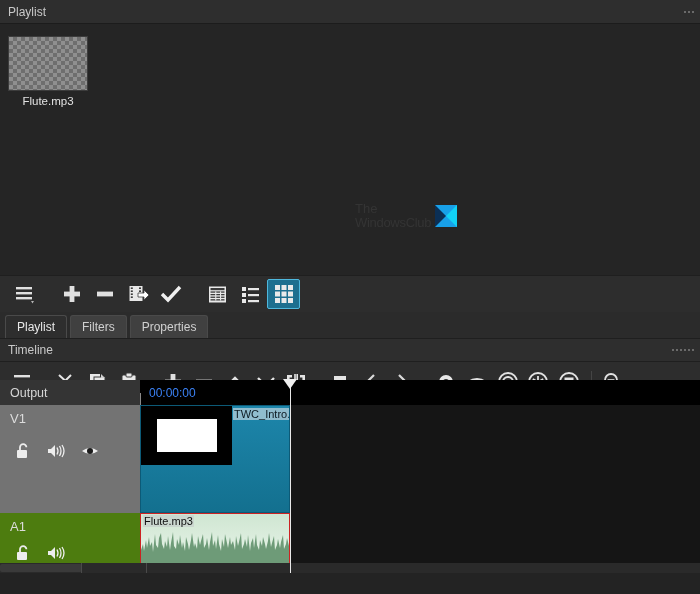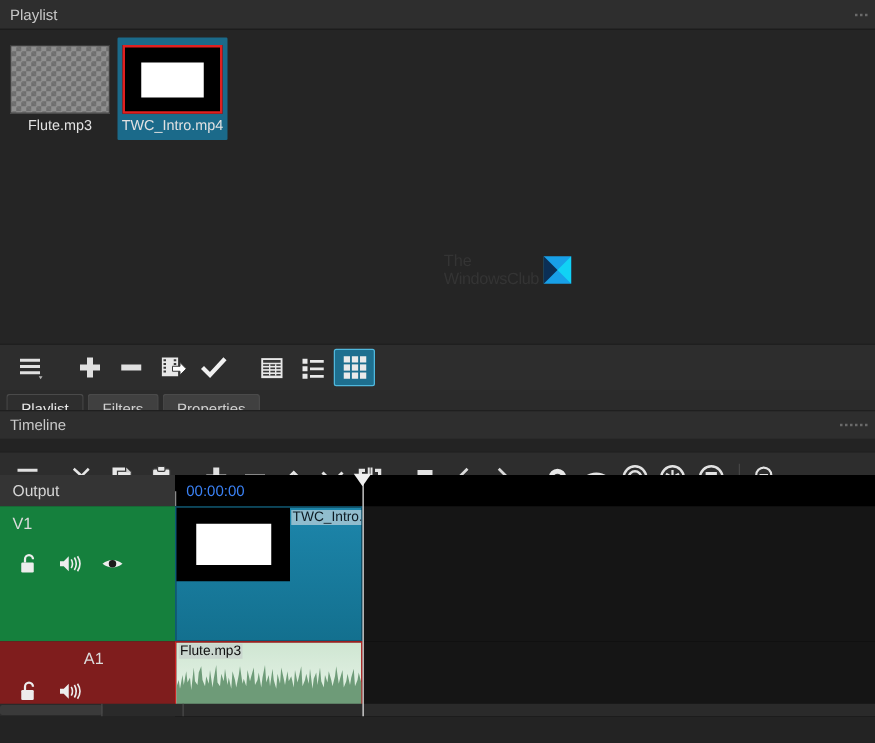--- a/index.html
+++ b/index.html
@@ -137,21 +137,21 @@
     color: #d0d0d0;
     background: #404040;
     border: 1px solid #4a4a4a;
     border-bottom: none;
     border-radius: 3px 3px 0 0;
   }
   .tab.active { background: #2e2e2e; color: #e8e8e8; }
 
   
   .tl-header {
-    position: absolute; top: 328px; left: 0;
+    position: absolute; top: 338px; left: 0;
     width: 700px; height: 23px;
     background: #2e2e2e;
     display: flex; align-items: center;
     padding-left: 8px; font-size: 12px; color: #c8c8c8;
     border-top: 1px solid #1f1f1f;
     position: absolute;
   }
   .tl-header .dots {
     position: absolute; right: 6px; top: 50%;
     transform: translateY(-50%); display: flex; gap: 2px;
@@ -180,27 +180,26 @@
     width: 700px; height: 193px;
     background: #232323;
   }
   .track-heads { position: absolute; left: 0; top: 0; width: 140px; }
   .th-output {
     height: 25px; background: #343434;
     display: flex; align-items: center; padding-left: 10px;
     font-size: 12.5px; color: #d6d6d6;
   }
   .th-v1 {
-    height: 108px; background: #15803d;
+    height: 108px; background: #737373;
     padding: 6px 0 0 10px;
   }
   .th-a1 {
-    height: 52px; background: #7f1d1d;
+    height: 52px; background: #4d7c0f;
     padding: 6px 0 0 10px;
-    text-align: center;
   }
   .th-name { font-size: 13px; color: #dcdcdc; }
   .th-icons { display: flex; gap: 14px; margin-top: 16px; padding-left: 4px; }
   .th-a1 .th-icons { margin-top: 10px; }
 
   .tl-tracks {
     position: absolute; left: 140px; top: 0;
     width: 560px; height: 193px;
     background: #000;
   }
@@ -296,26 +295,20 @@
   </div>
 
   <div class="playlist-body">
     <div class="pl-items">
 
       <div class="pl-item">
         <div class="pl-thumb checker"></div>
         <div class="pl-label">Flute.mp3</div>
       </div>
 
-      <div class="pl-item selected">
-        <div class="pl-thumb video">
-          <div class="white-box"></div>
-        </div>
-        <div class="pl-label">TWC_Intro.mp4</div>
-      </div>
 
     </div>
 
     <div class="watermark">
       <div class="wm-text">
         <span>The</span>
         <span>WindowsClub</span>
       </div>
       <div class="wm-logo"></div>
     </div>

